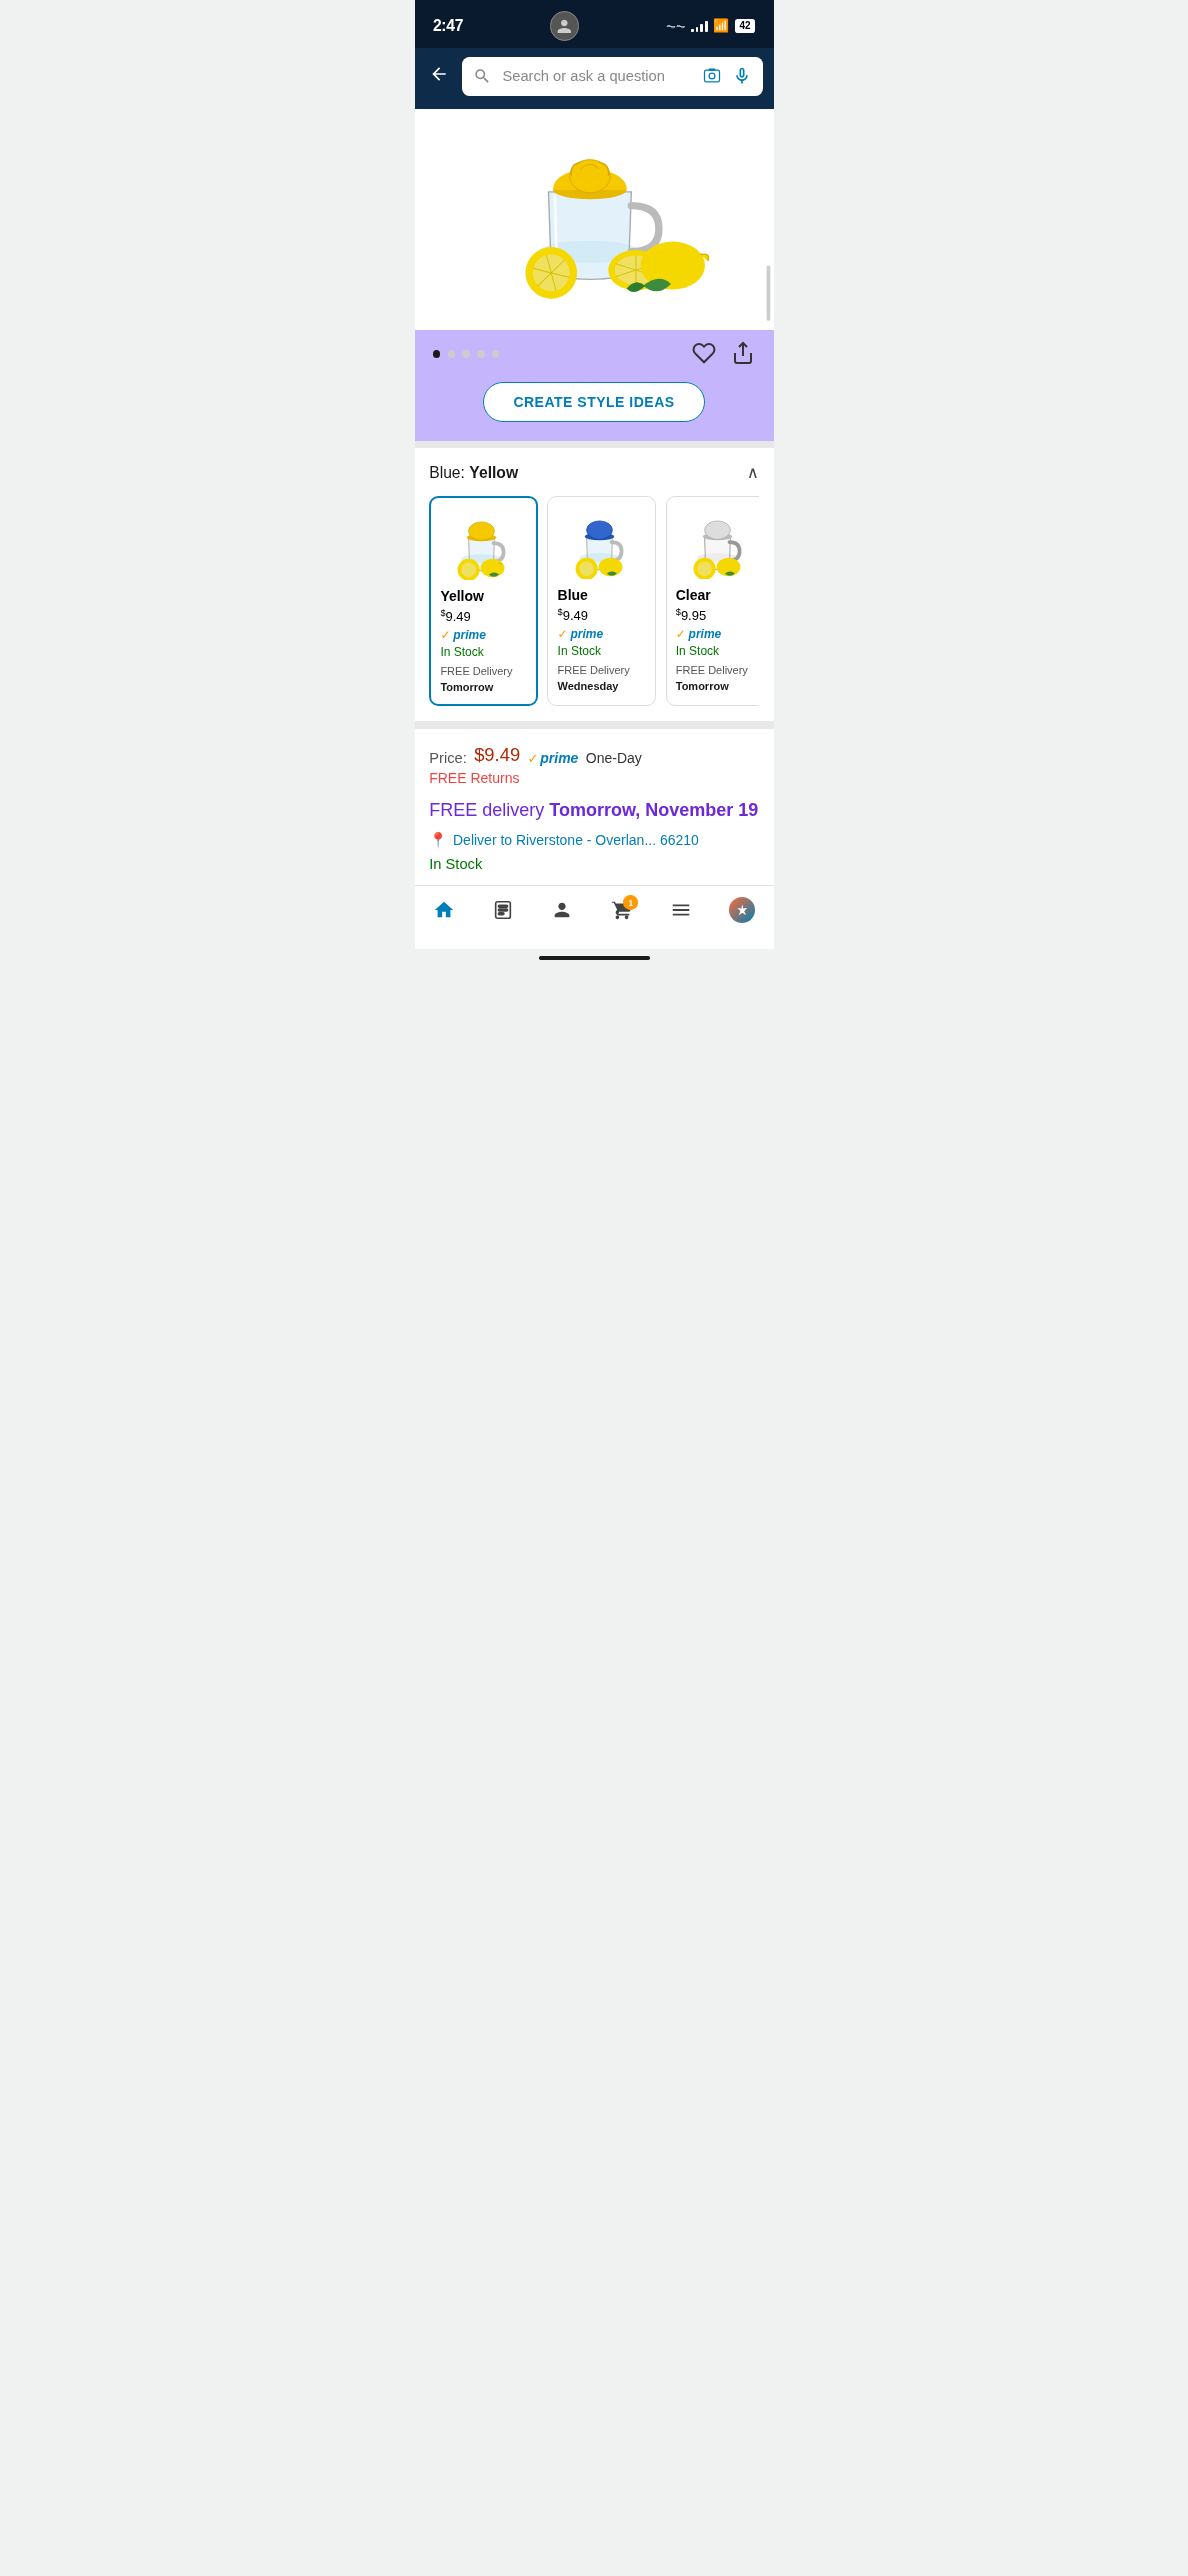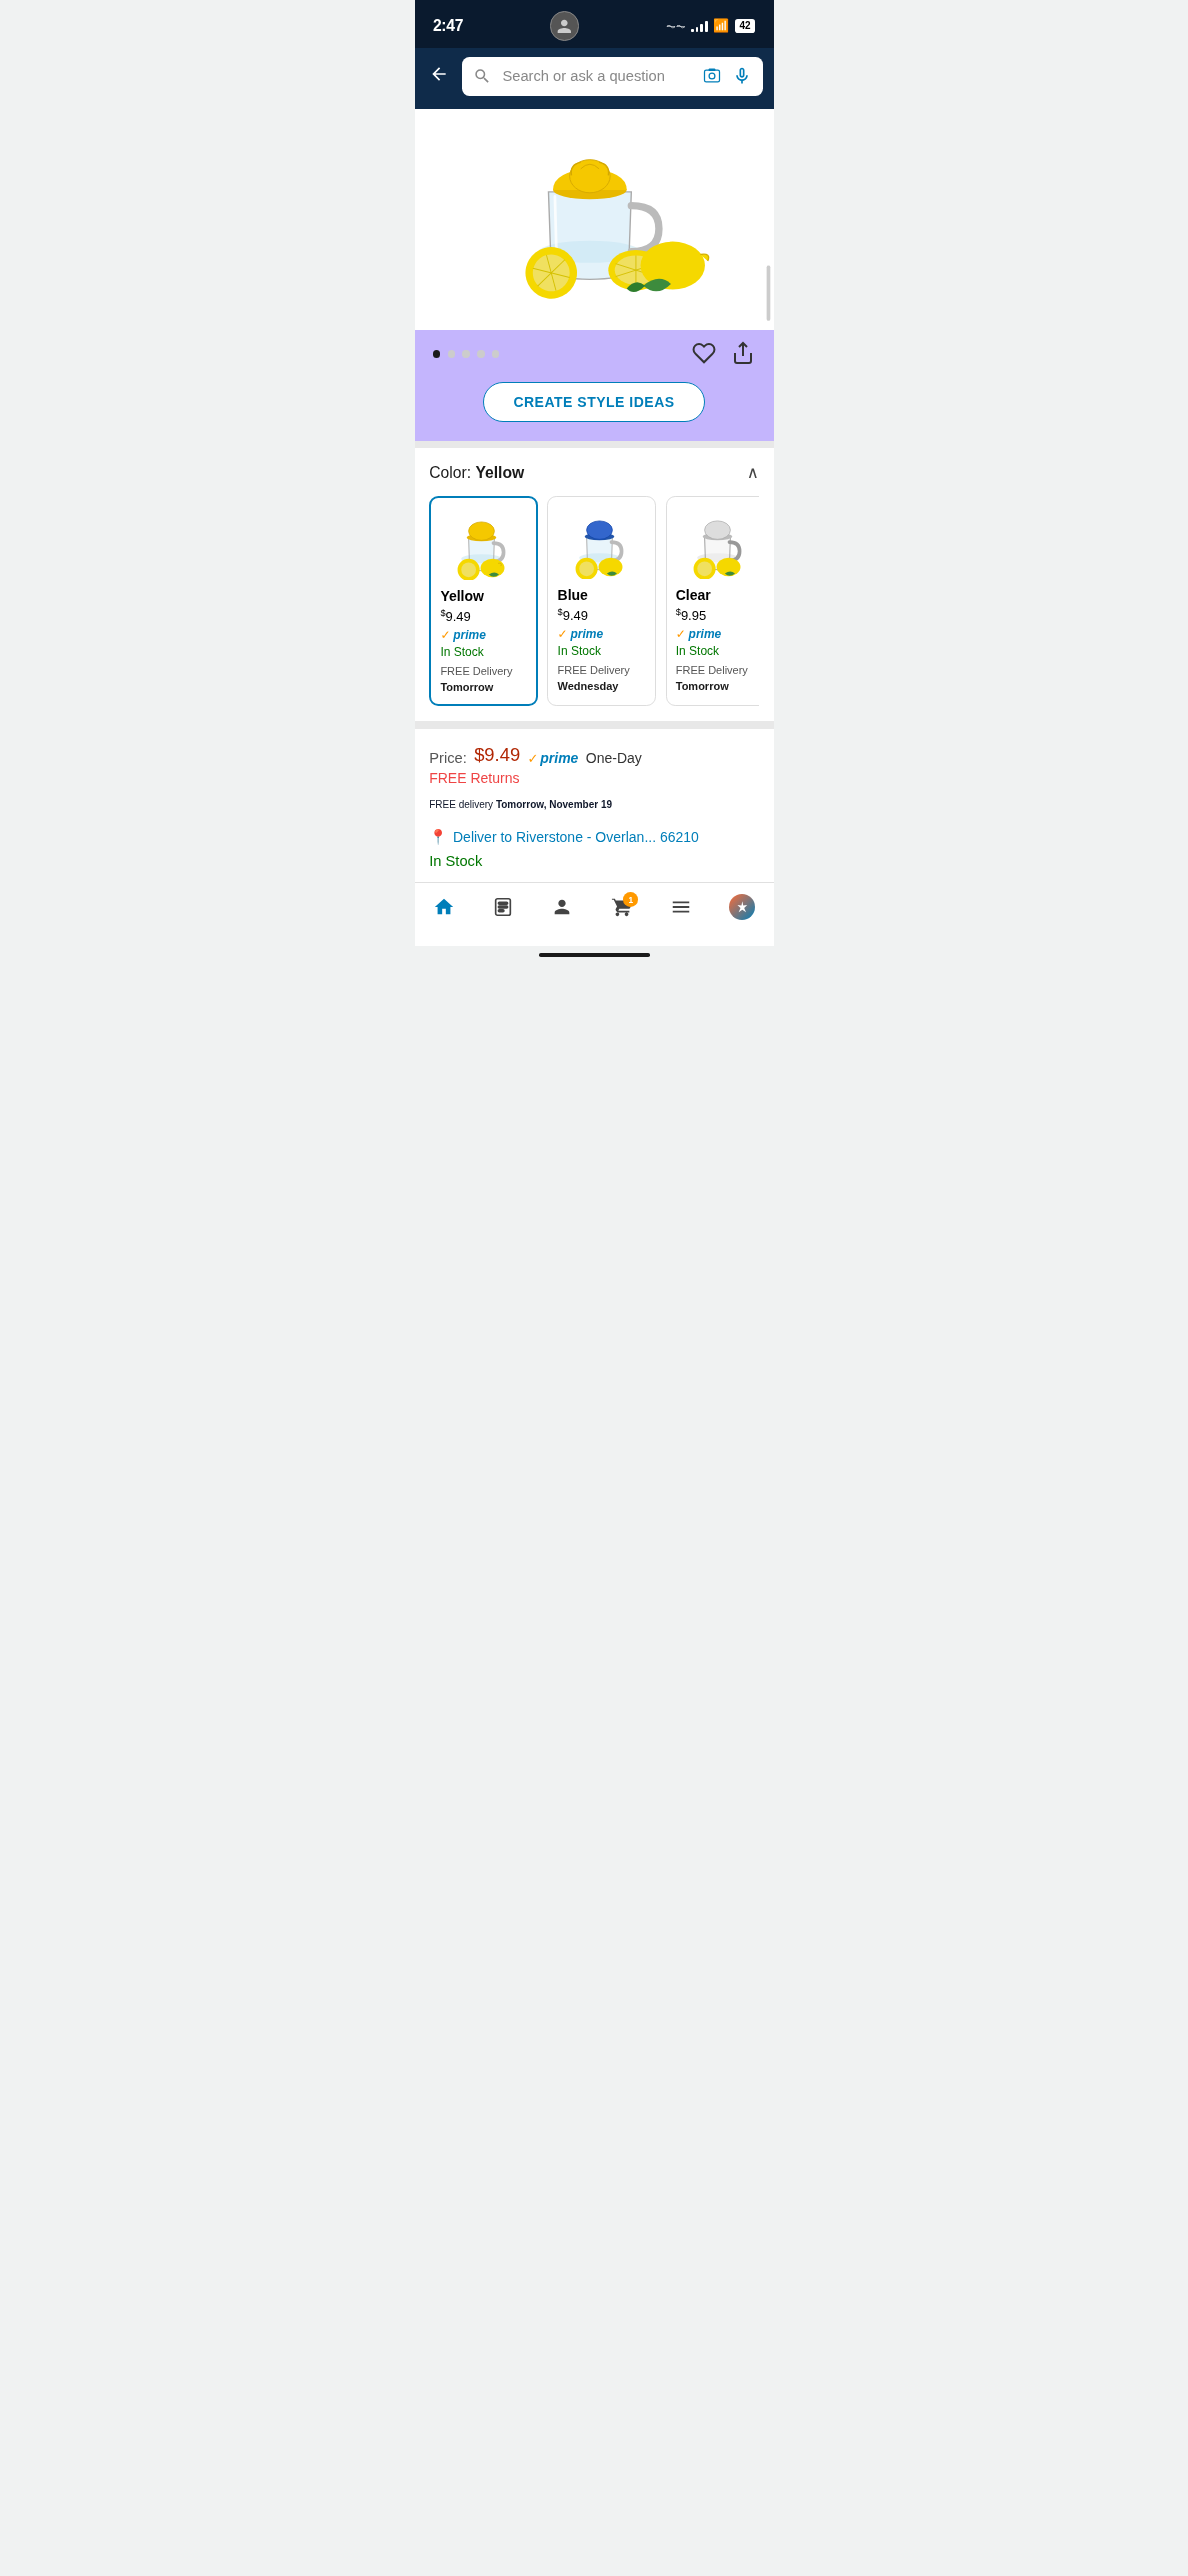--- a/index.html
+++ b/index.html
@@ -259,21 +259,21 @@
       align-items: flex-end;
       gap: 7.4px;
       margin-bottom: 3.7px;
       flex-wrap: wrap;
     }
     .price-label { font-size: 14.7px; color: #555; }
     .price-amount { font-size: 18.4px; color: #b12704; font-weight: 500; }
     .prime-inline { display: flex; align-items: center; gap: 1.8px; }
     .one-day { font-size: 14px; color: #333; }
     .free-returns { color: #ef4444; font-size: 14px; margin-bottom: 11px; }
-    .delivery-info { font-size: 10px; color: #0f172a; margin-bottom: 16px; line-height: 1.5; }
+    .delivery-info { font-size: 18px; color: #6d28d9; margin-bottom: 7px; line-height: 1.5; }
     .delivery-info strong { font-weight: 700; }
     .delivery-alternate { font-size: 14px; color: #1a1a1a; line-height: 1.6; margin-bottom: 11px; }
     .delivery-alternate strong { font-weight: 700; }
     .time-highlight { color: #007eb9; font-weight: 500; }
     .deliver-to-row {
       display: flex;
       align-items: center;
       gap: 5.5px;
       margin-bottom: 7.4px;
     }
@@ -454,21 +454,21 @@
   </div>
 
   <button class="style-ideas-btn">CREATE STYLE IDEAS</button>
 </div>
 
 <div class="section-divider"></div>
 
 <div class="color-section">
   <div class="color-header">
     <span class="color-label">
-      <span>Color:</span>
+      <span>Blue:</span>
       <strong>Yellow</strong>
     </span>
     <span class="chevron-up">∧</span>
   </div>
 
   <div class="color-variants">
 
     <div class="variant-card selected">
       <div class="variant-image">
         <svg width="81" height="72" viewBox="0 0 88 78">

